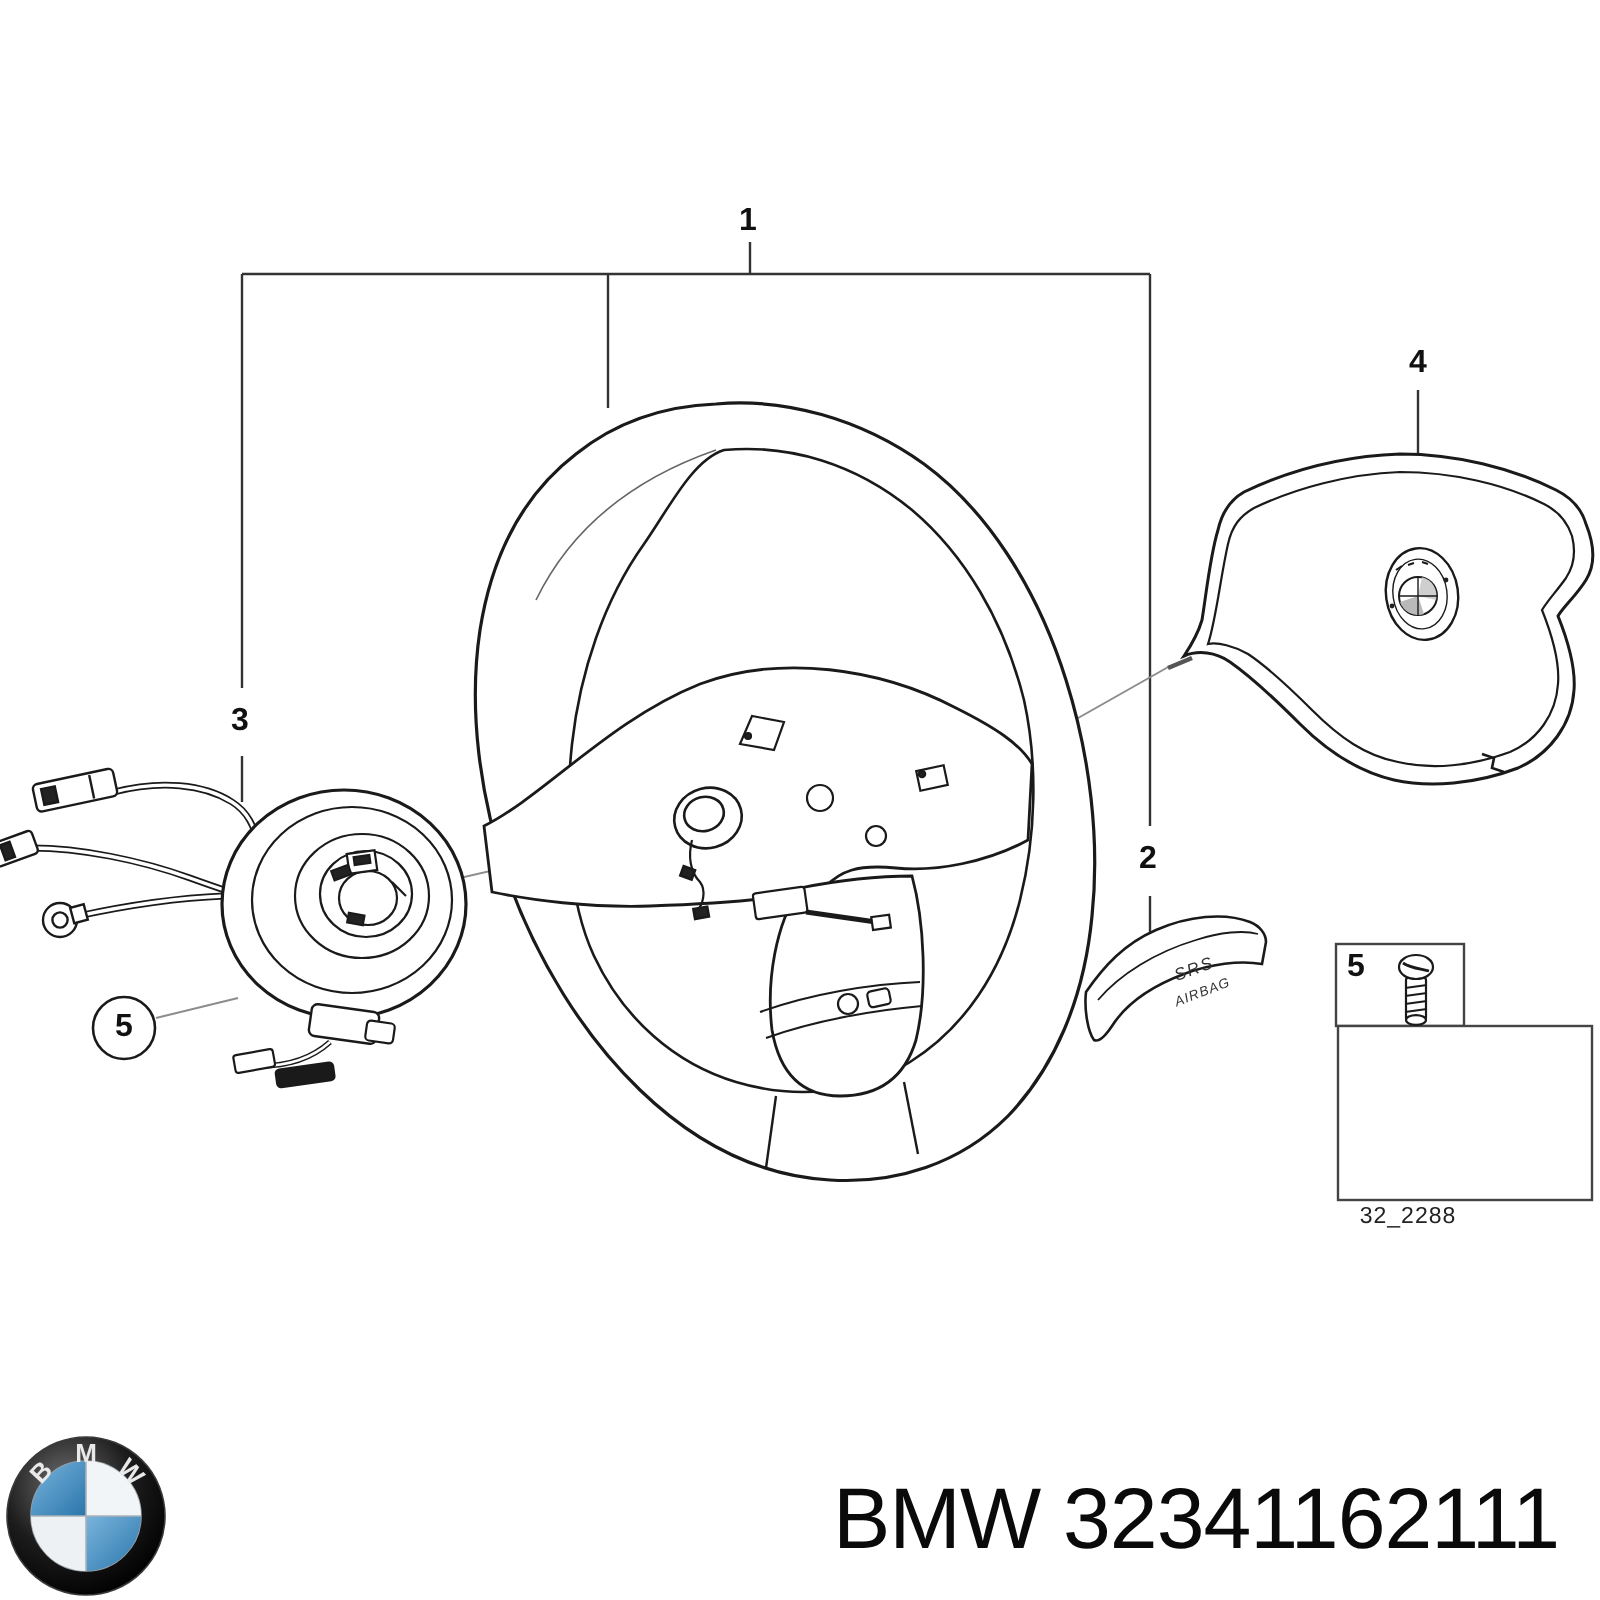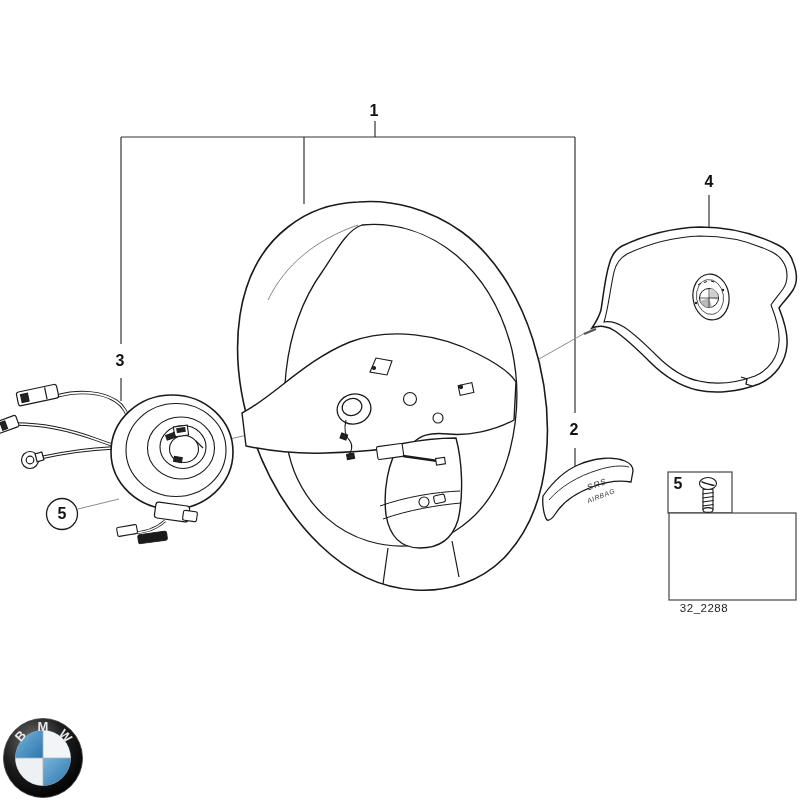--- a/index.html
+++ b/index.html
@@ -234,14 +234,15 @@
 
 <div class="callout" style="left:374px;top:111px;">1</div>
 <div class="callout" style="left:574px;top:430px;">2</div>
 <div class="callout" style="left:120px;top:361px;">3</div>
 <div class="callout" style="left:709px;top:182px;">4</div>
 <div class="callout" style="left:62px;top:514px;">5</div>
 <div class="callout" style="left:678px;top:484px;">5</div>
 
 <div class="refcode" style="left:704px;top:609px;">32_2288</div>
 
+<div class="caption">BMW 32341162111</div>
 
 </div>
 
 </body></html>

